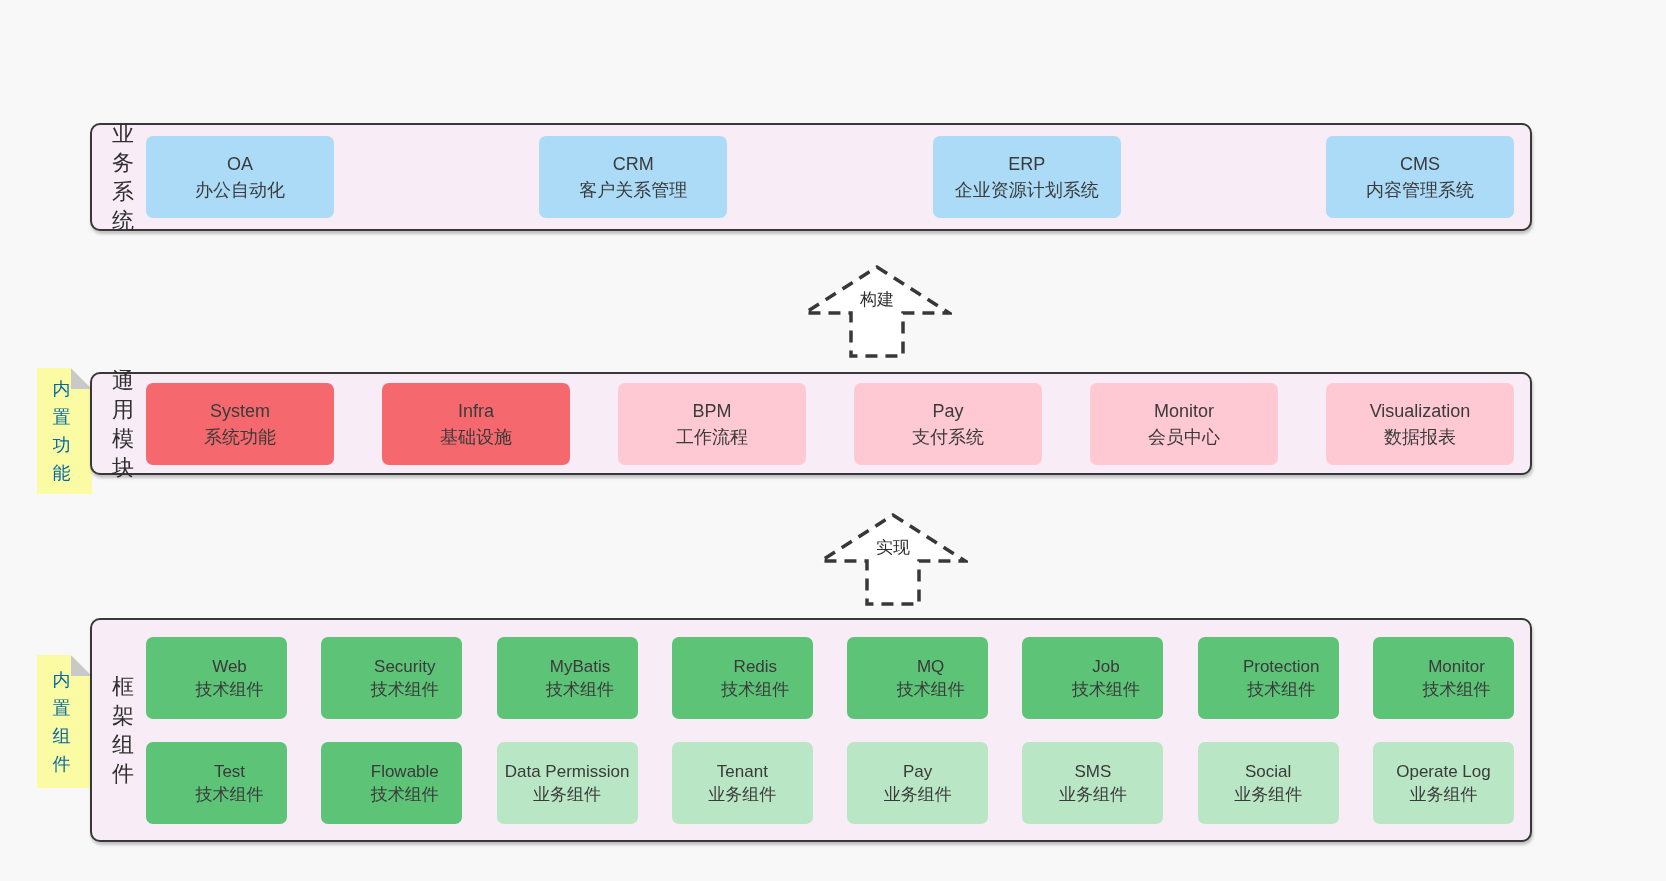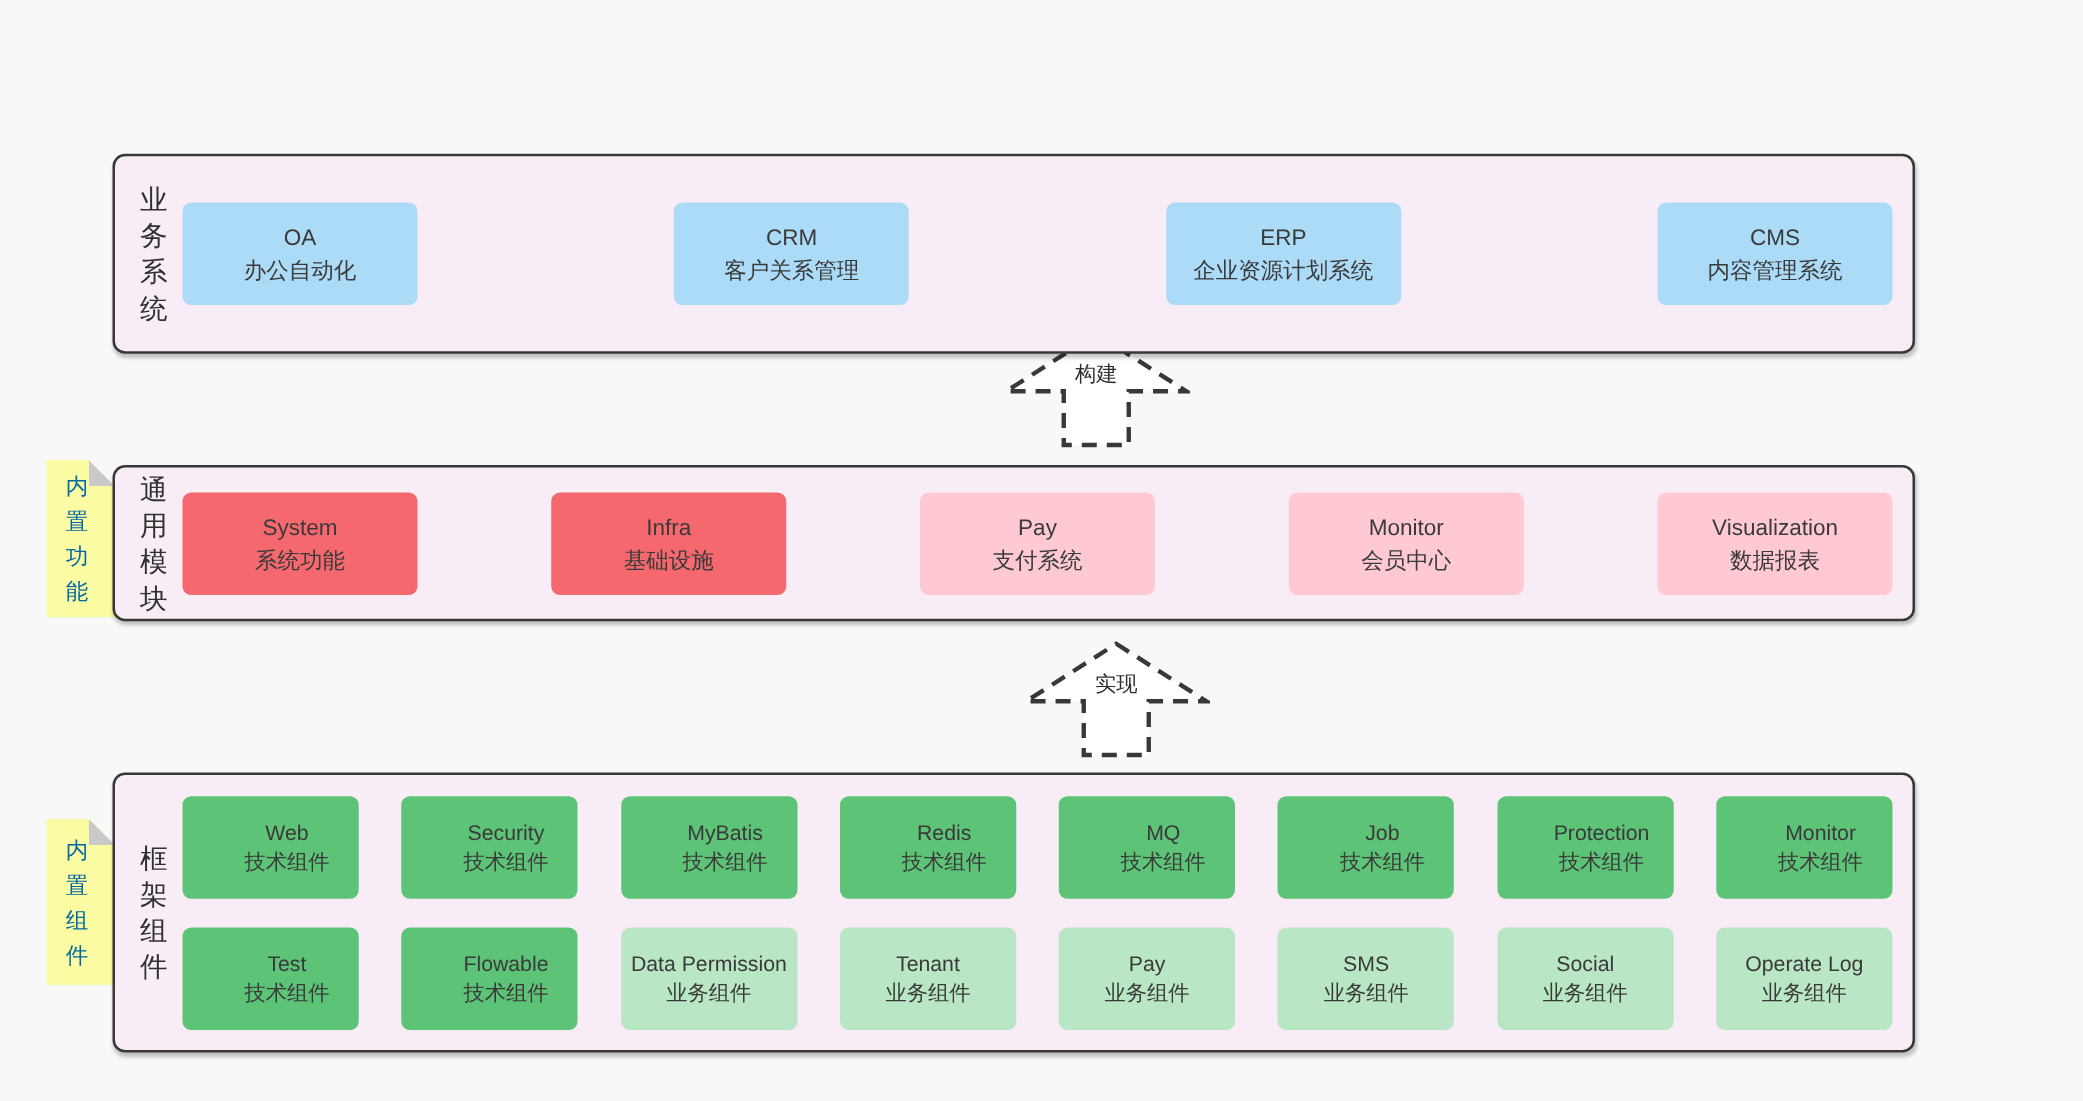--- a/index.html
+++ b/index.html
@@ -12,22 +12,22 @@
   body{
     position:relative; background:var(--bg); color:var(--text);
     font-family:"Liberation Sans","DejaVu Sans",sans-serif; overflow:hidden;
   }
   .section{
     position:absolute; left:90px; width:1442px; z-index:2;
     background:var(--panel); border:2px solid var(--line); border-radius:10px;
     box-shadow:1px 3px 3px rgba(0,0,0,.22);
     display:flex; align-items:center; padding:0 16px 0 14px;
   }
-  #section-business{top:123px; height:160px;justify-content:space-between;}
-  #section-modules{top:372px; height:125px;}
+  #section-business{top:123px; height:108px;justify-content:space-between;}
+  #section-modules{top:372px; height:103px;}
   #section-components{top:618px; height:224px;}
   .vlabel{
     width:30px; margin:0 8px 0 2px; font-size:22px; line-height:29px;
     text-align:center; word-break:break-all; color:#2f2f2f; flex:0 0 auto;
   }
   .boxrow{flex:1; display:flex; justify-content:space-between; align-items:center;}
   .rows-wrap{flex:1; display:flex; flex-direction:column; gap:23px;}
   .box{
     width:188px; height:82px; border-radius:7px;
     display:flex; flex-direction:column; justify-content:center; align-items:center;
@@ -108,20 +108,24 @@
   <div class="boxrow">
     <div class="box red">
       <span>System</span>
       <span>系统功能</span>
     </div>
     <div class="box red">
       <span>Infra</span>
       <span>基础设施</span>
     </div>
     <div class="box pink">
+      <span>BPM</span>
+      <span>工作流程</span>
+    </div>
+    <div class="box pink">
       <span>Pay</span>
       <span>支付系统</span>
     </div>
     <div class="box pink">
       <span>Monitor</span>
       <span>会员中心</span>
     </div>
     <div class="box pink">
       <span>Visualization</span>
       <span>数据报表</span>

